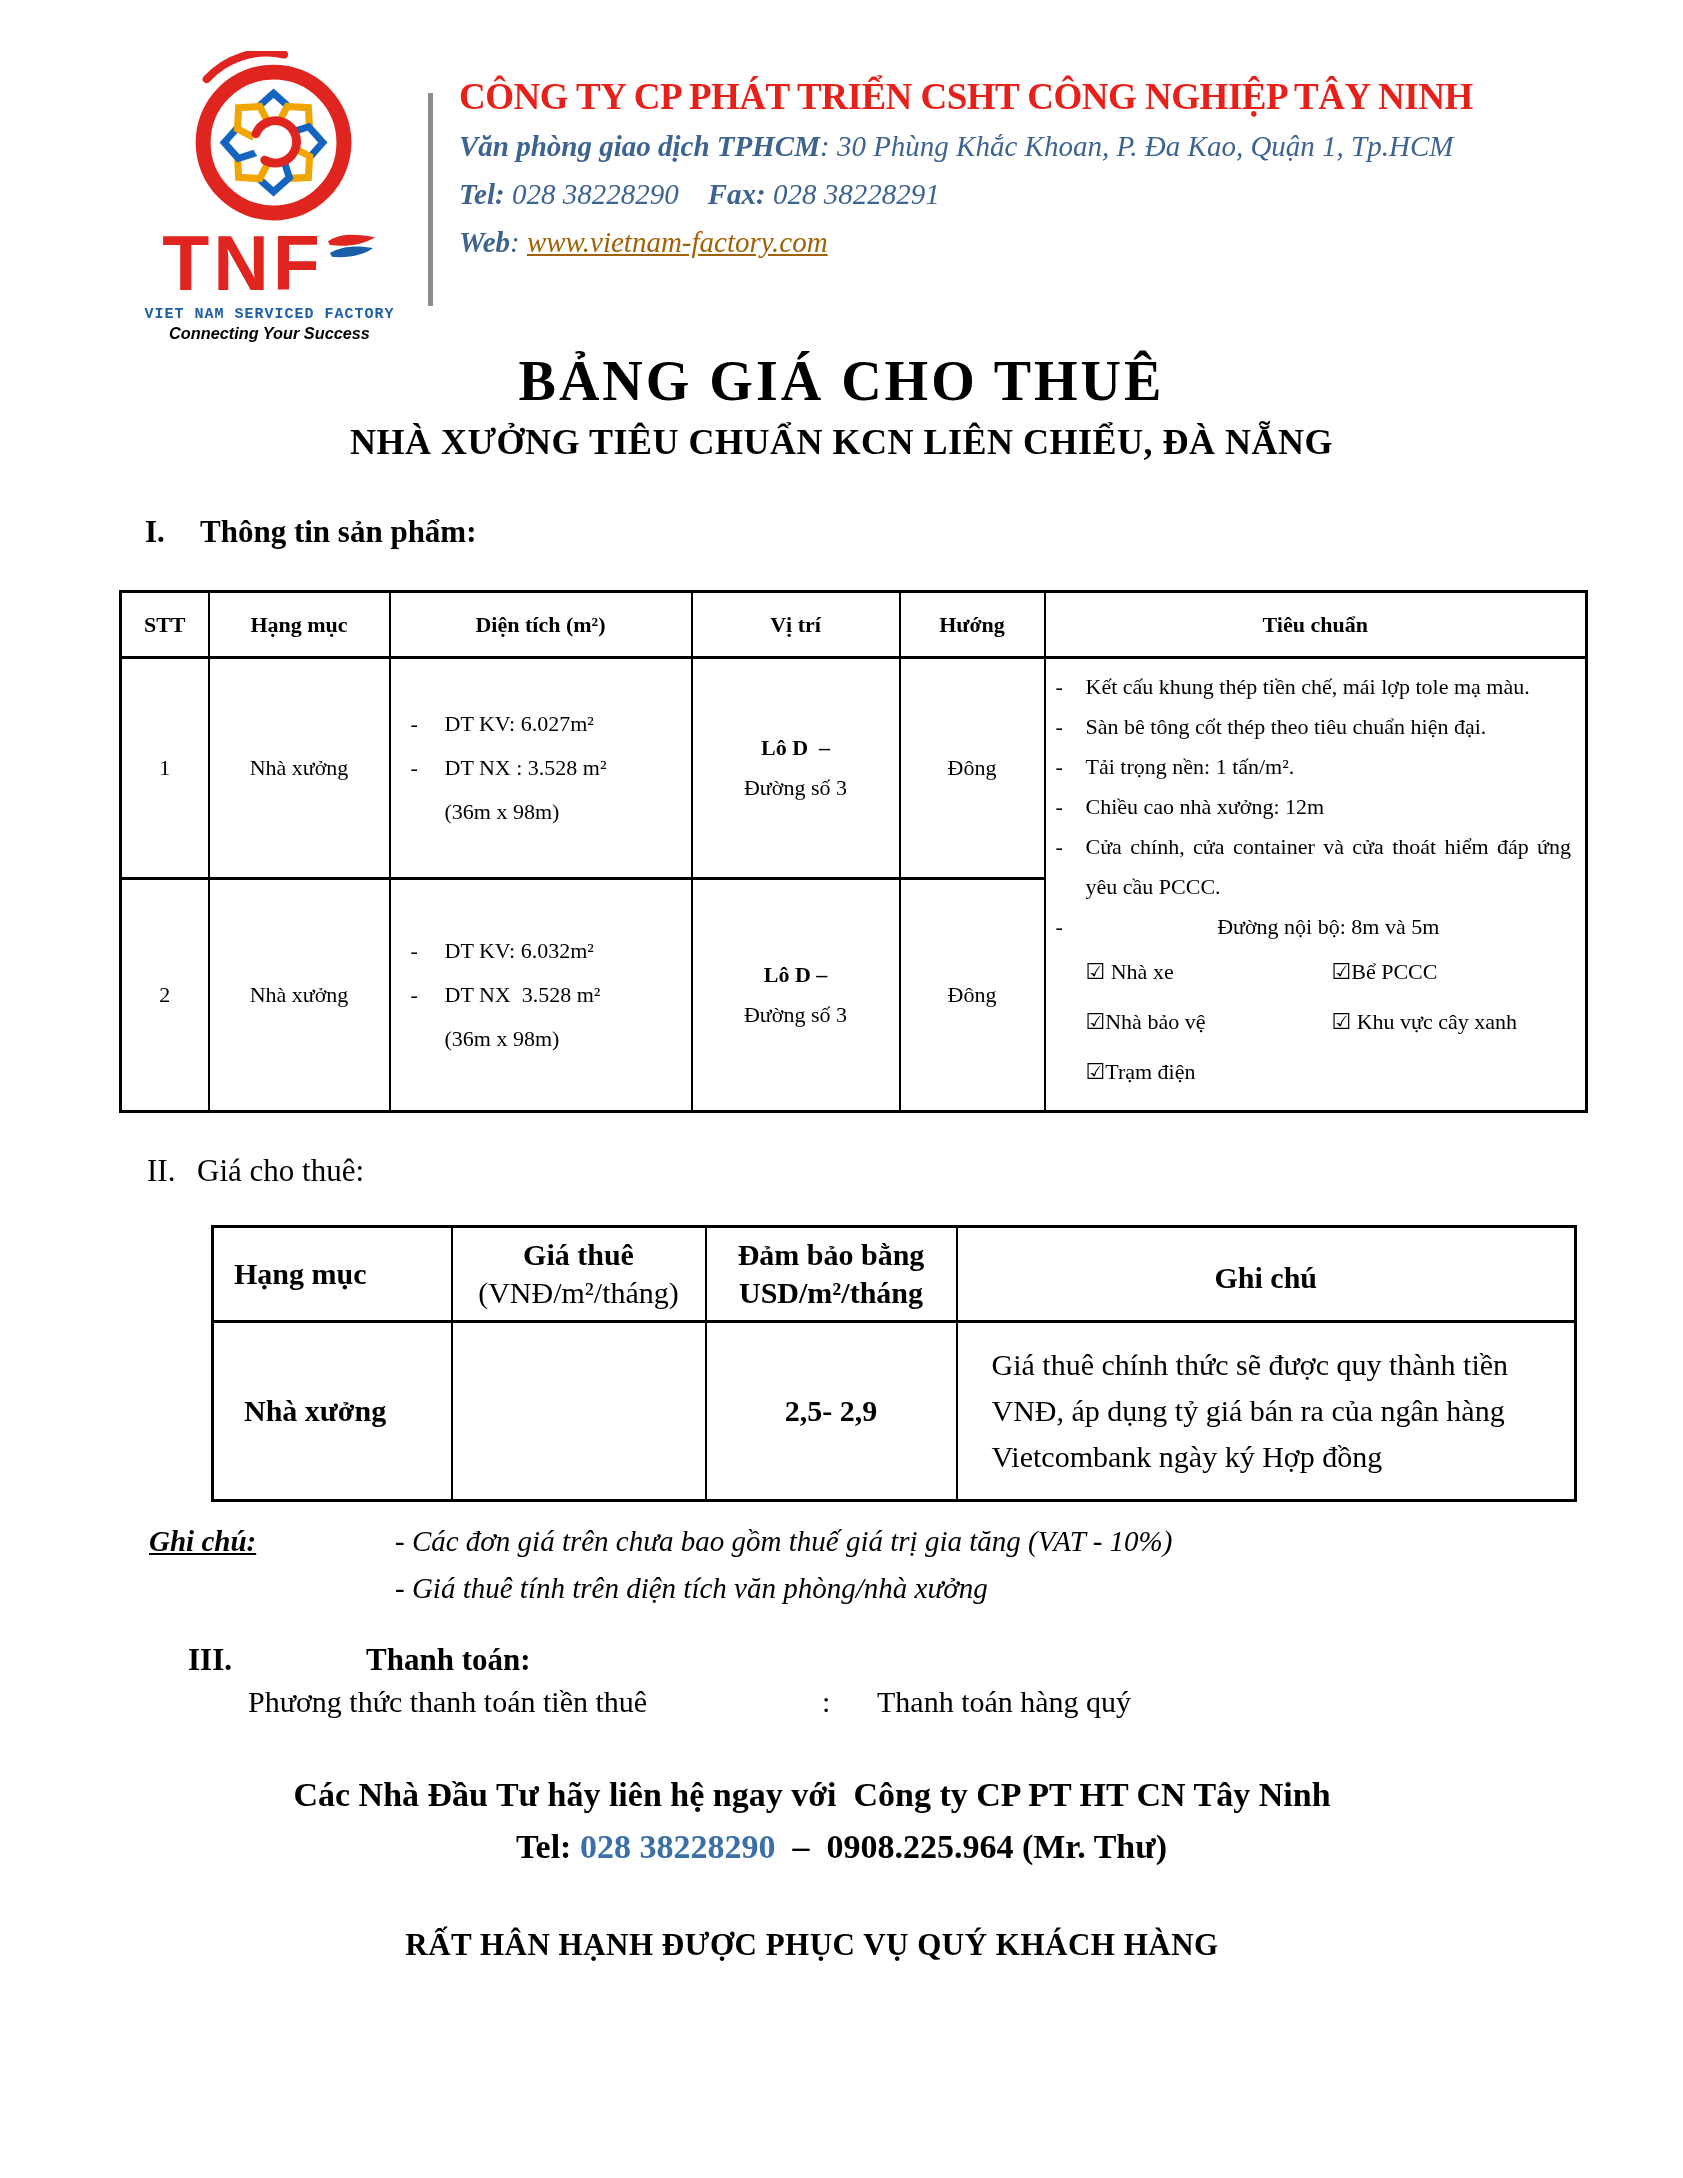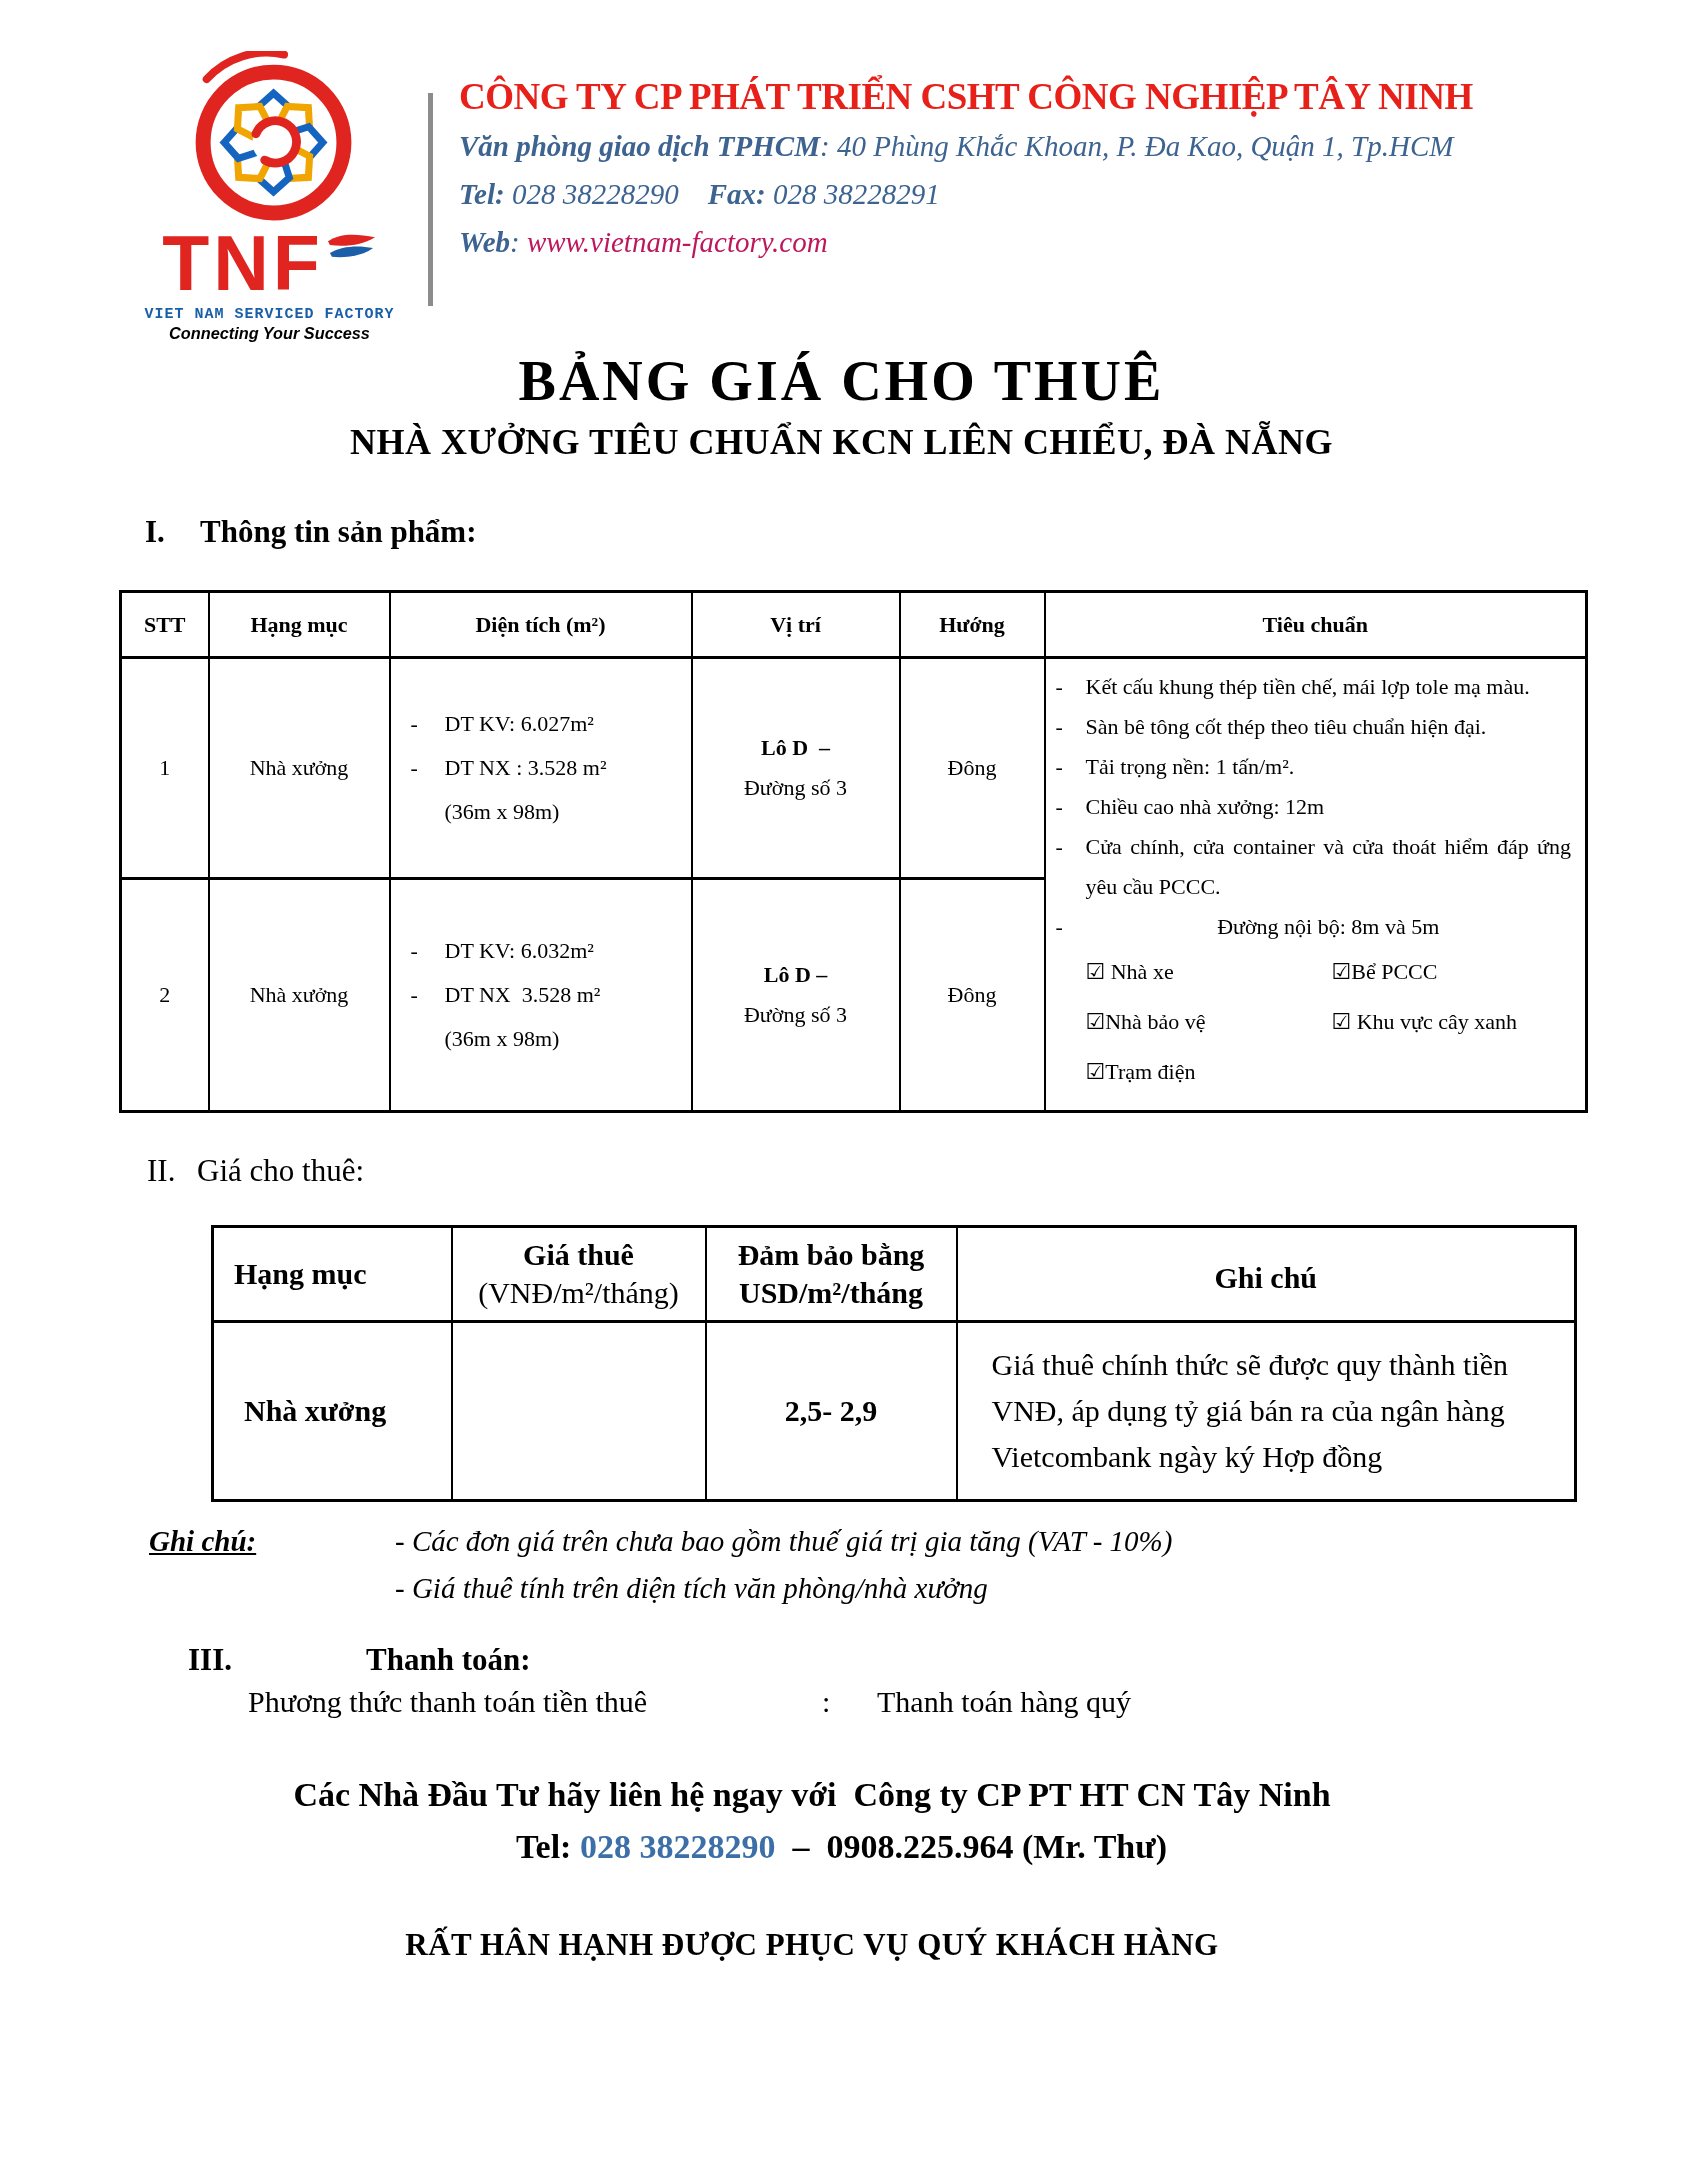--- a/index.html
+++ b/index.html
@@ -37,21 +37,21 @@
   }
   .company-info{margin:24px 0 0 26px;}
   .company-name{
     color:#e8201a;font-weight:700;font-size:37px;line-height:44px;
     letter-spacing:-0.5px;
   }
   .info-line{
     color:#3d6391;font-style:italic;font-size:29px;line-height:42px;margin-top:6px;
   }
   .info-line b{font-weight:700;}
-  .weblink{color:#be185d;cursor:pointer;}
+  .weblink{color:#a16207;text-decoration:underline;cursor:pointer;}
 
   
   .doc-title{
     text-align:center;font-weight:700;font-size:56px;letter-spacing:3px;
     margin-top:6px;
   }
   .doc-subtitle{
     text-align:center;font-weight:700;font-size:36px;letter-spacing:0.5px;
     margin-top:8px;
   }
@@ -163,21 +163,21 @@
         </span>
       </div>
       <div class="logo-name">VIET NAM SERVICED FACTORY</div>
       <div class="logo-tagline">Connecting Your Success</div>
     </div>
 
     <div class="header-divider"></div>
 
     <div class="company-info">
       <div class="company-name">CÔNG TY CP PHÁT TRIỂN CSHT CÔNG NGHIỆP TÂY NINH</div>
-      <div class="info-line"><b>Văn phòng giao dịch TPHCM</b><span>: 40 Phùng Khắc Khoan, P. Đa Kao, Quận 1, Tp.HCM</span></div>
+      <div class="info-line"><b>Văn phòng giao dịch TPHCM</b><span>: 30 Phùng Khắc Khoan, P. Đa Kao, Quận 1, Tp.HCM</span></div>
       <div class="info-line"><b>Tel:</b><span class="prewrap"> 028 38228290</span><span class="prewrap">    </span><b>Fax:</b><span class="prewrap"> 028 38228291</span></div>
       <div class="info-line"><b>Web</b><span>: </span><a class="weblink">www.vietnam-factory.com</a></div>
     </div>
   </div>
 
   <div class="doc-title">BẢNG GIÁ CHO THUÊ</div>
   <div class="doc-subtitle">NHÀ XƯỞNG TIÊU CHUẨN KCN LIÊN CHIỂU, ĐÀ NẴNG</div>
 
   <div class="sec1-head">
     <span class="sec-num">I.</span><span>Thông tin sản phẩm:</span>

